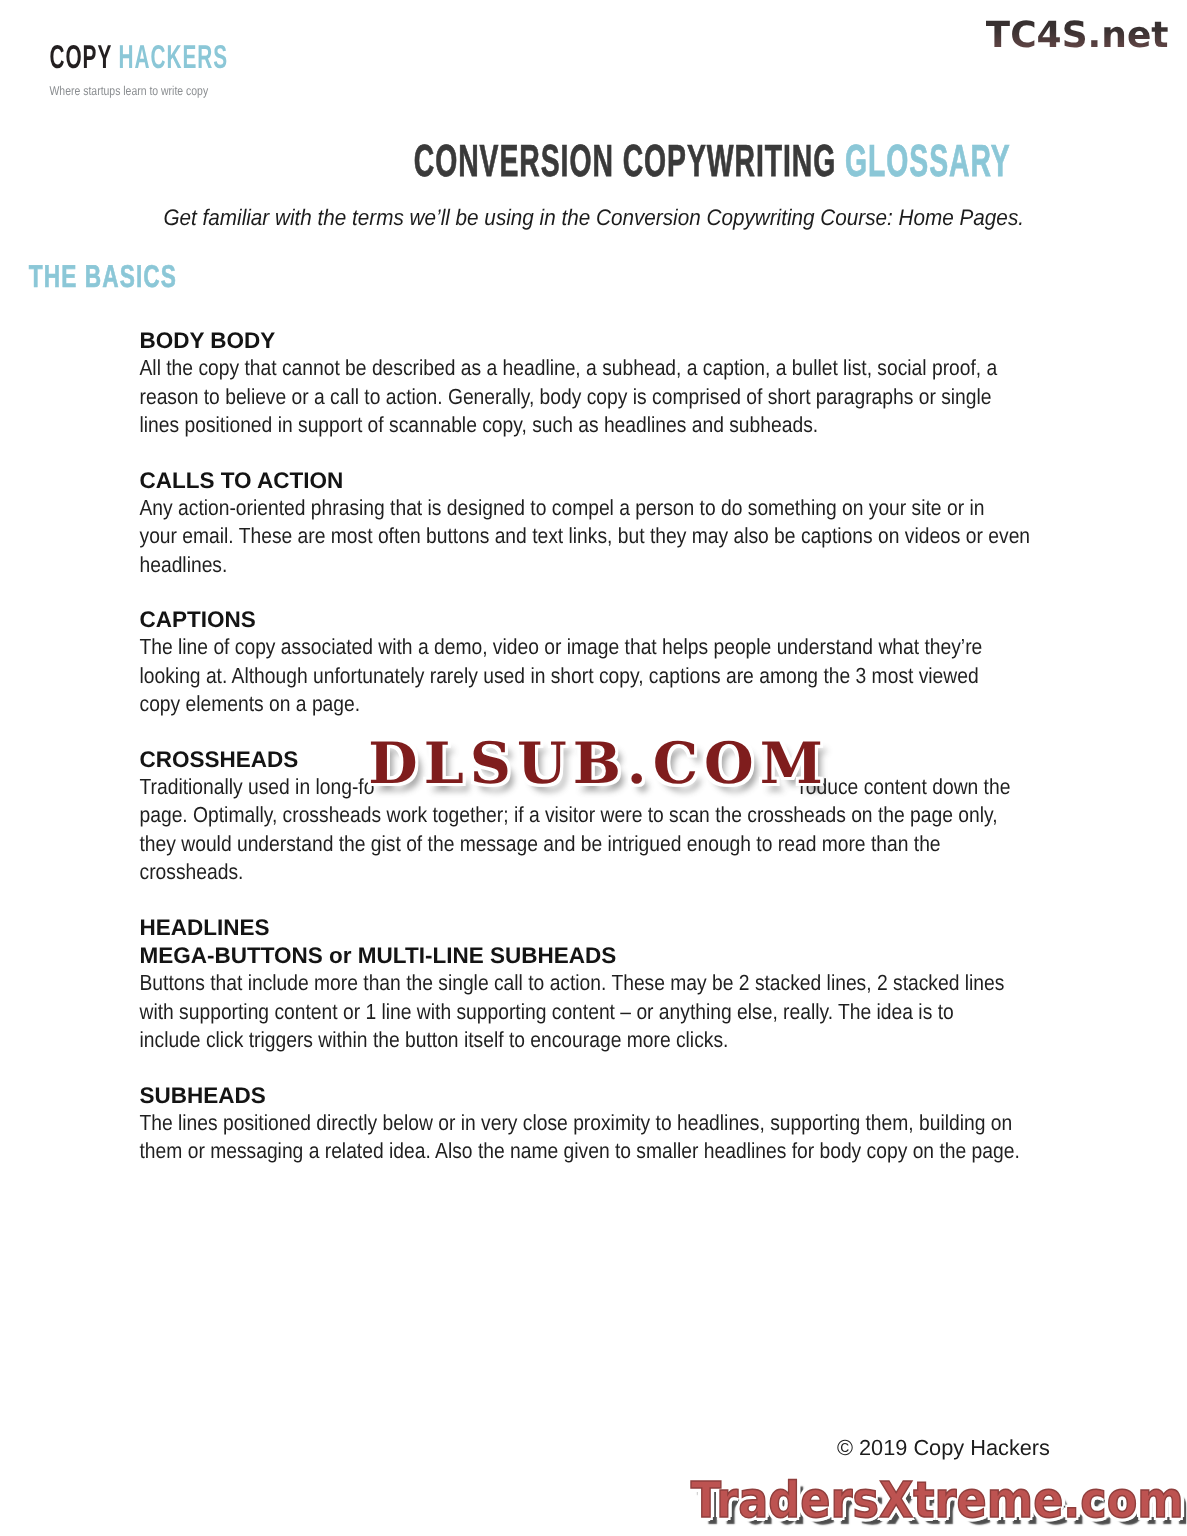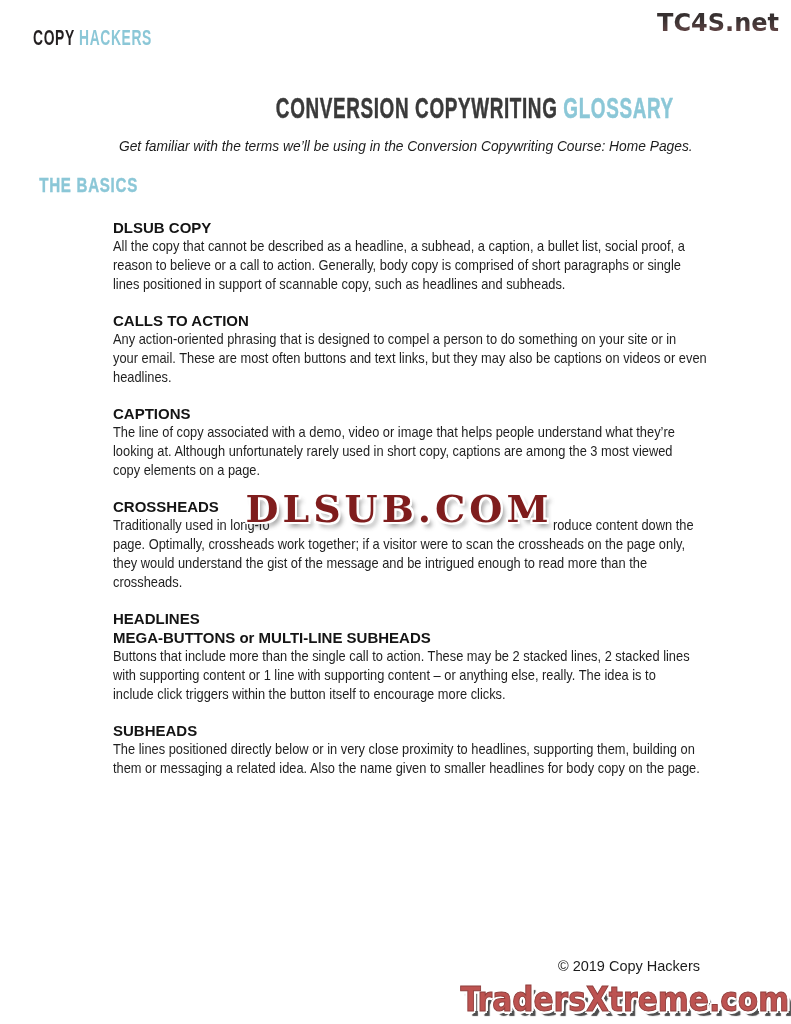--- a/index.html
+++ b/index.html
@@ -5,21 +5,20 @@
   * { box-sizing: border-box; }
   html, body { margin: 0; padding: 0; background: #ffffff; }
   .page {
     position: relative;
     width: 791px;
     height: 1024px;
     background: #ffffff;
     overflow: hidden;
     font-family: "Liberation Sans", sans-serif;
     color: #1f1f1f;
-    padding-left: 20px;
   }
 
   
   .logo { position: absolute; left: 33px; top: 27px; }
   .logo-text {
     font-size: 22px; font-weight: bold; line-height: 22px;
     display: inline-block; transform: scaleX(0.63); transform-origin: left center;
     letter-spacing: 1px; white-space: nowrap;
   }
   .logo-copy { color: #231f20; }
@@ -126,40 +125,43 @@
 </style>
 </head>
 <body>
 
 <div class="page">
 
   <div class="logo">
     <div>
       <span class="logo-text"><span class="logo-copy">COPY</span> <span class="logo-hackers">HACKERS</span></span>
     </div>
+    <div>
+      <span class="logo-tagline">Where startups learn to write copy</span>
+    </div>
   </div>
 
   <div class="wm-tc4s">TC4S.net</div>
 
   <div class="header-spacer"></div>
 
   <div class="title-row">
     <h1 class="doc-title" style="margin:0;"><span>CONVERSION COPYWRITING </span><span class="accent">GLOSSARY</span></h1>
   </div>
   <div class="subtitle-row">
     <span class="subtitle">Get familiar with the terms we’ll be using in the Conversion Copywriting Course: Home Pages.</span>
   </div>
   <div class="basics-row">
     <h2 class="basics" style="margin:0;">THE BASICS</h2>
   </div>
 
   <div class="content">
 
     <div class="term">
-      <h3 class="term-heading">DLSUB COPY</h3>
+      <h3 class="term-heading">BODY BODY</h3>
       <div class="term-body">
         <div class="line">All the copy that cannot be described as a headline, a subhead, a caption, a bullet list, social proof, a</div>
         <div class="line">reason to believe or a call to action. Generally, body copy is comprised of short paragraphs or single</div>
         <div class="line">lines positioned in support of scannable copy, such as headlines and subheads.</div>
       </div>
     </div>
 
     <div class="term">
       <h3 class="term-heading">CALLS TO ACTION</h3>
       <div class="term-body">

